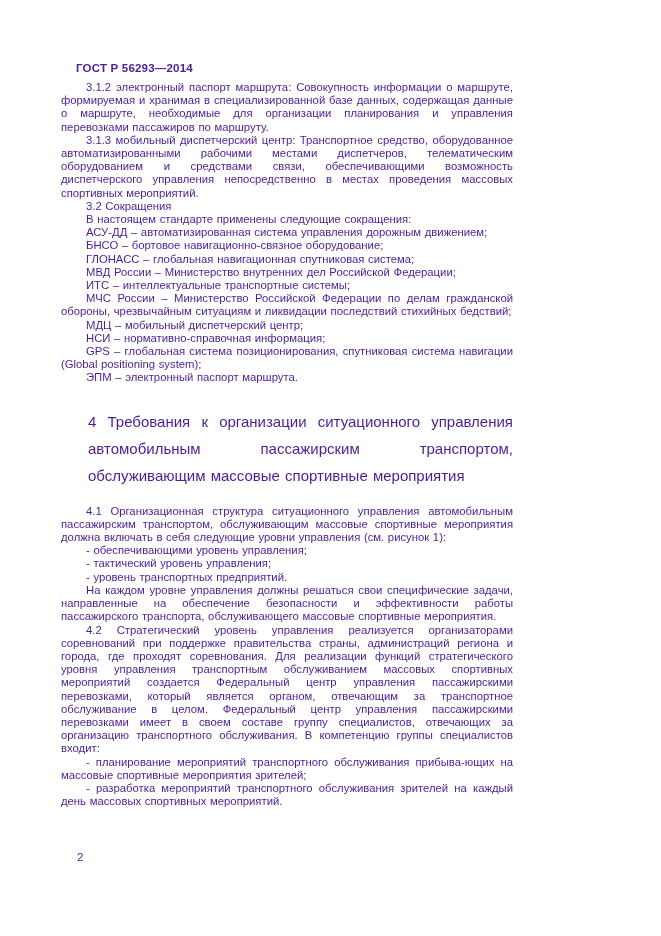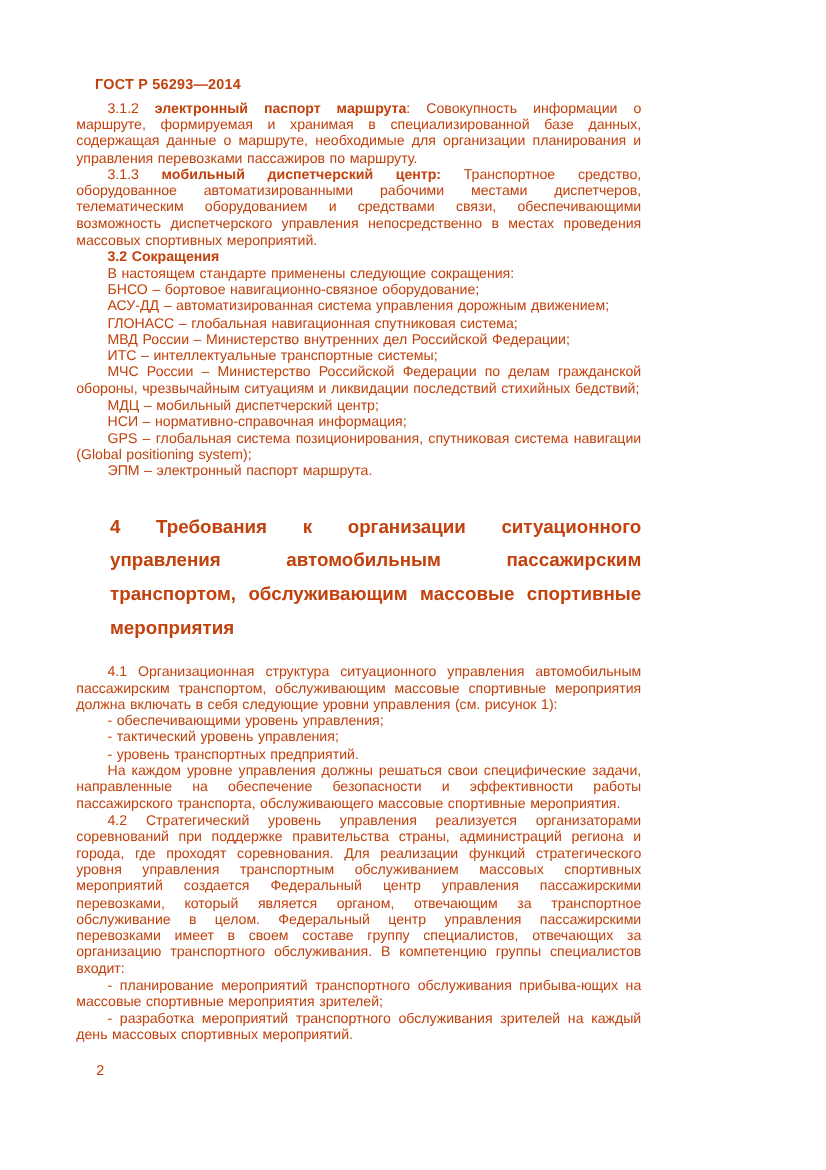--- a/index.html
+++ b/index.html
@@ -8,21 +8,21 @@
     background: #ffffff;
   }
   .page {
     position: relative;
     width: 574px;
     height: 936px;
     background: #ffffff;
     box-sizing: border-box;
     padding: 62px 61px 0 61px;
     font-family: "Liberation Sans", "DejaVu Sans", sans-serif;
-    color: #c2410c;
+    color: #4c1d95;
     overflow: hidden;
   }
   .doc-header {
     font-weight: bold;
     font-size: 11.5px;
     line-height: 13px;
     margin-left: 15px;
     margin-bottom: 6px;
     letter-spacing: 0.2px;
   }
@@ -36,43 +36,43 @@
   }
   .doc-body p.heading {
     font-weight: bold;
     font-size: 15px;
     line-height: 27px;
     margin: 23px 0 16px 27px;
     text-indent: 0;
     word-spacing: 1px;
   }
   .doc-body .b {
-    font-weight: bold;
+    font-weight: normal;
   }
   .page-number {
     position: absolute;
     left: 77px;
     top: 851px;
     font-size: 11.5px;
     line-height: 13px;
   }
 </style>
 </head>
 <body>
 
 <div class="page">
   <div class="doc-header">ГОСТ Р 56293—2014</div>
 
   <div class="doc-body">
       <p class="para"><span>3.1.2 </span><span class="b">электронный паспорт маршрута</span><span>: Совокупность информации о маршруте, формируемая и хранимая в специализированной базе данных, содержащая данные о маршруте, необходимые для организации планирования и управления перевозками пассажиров по маршруту.</span></p>
       <p class="para"><span>3.1.3 </span><span class="b">мобильный диспетчерский центр:</span><span> Транспортное средство, оборудованное автоматизированными рабочими местами диспетчеров, телематическим оборудованием и средствами связи, обеспечивающими возможность диспетчерского управления непосредственно в местах проведения массовых спортивных мероприятий.</span></p>
       <p class="para"><span class="b">3.2 Сокращения</span></p>
       <p class="para"><span>В настоящем стандарте применены следующие сокращения:</span></p>
+      <p class="para"><span>АСУ-ДД – автоматизированная система управления дорожным движением;</span></p>
       <p class="para"><span>БНСО – бортовое навигационно-связное оборудование;</span></p>
-      <p class="para"><span>АСУ-ДД – автоматизированная система управления дорожным движением;</span></p>
       <p class="para"><span>ГЛОНАСС – глобальная навигационная спутниковая система;</span></p>
       <p class="para"><span>МВД России – Министерство внутренних дел Российской Федерации;</span></p>
       <p class="para"><span>ИТС – интеллектуальные транспортные системы;</span></p>
       <p class="para"><span>МЧС России – Министерство Российской Федерации по делам гражданской обороны, чрезвычайным ситуациям и ликвидации последствий стихийных бедствий;</span></p>
       <p class="para"><span>МДЦ – мобильный диспетчерский центр;</span></p>
       <p class="para"><span>НСИ – нормативно-справочная информация;</span></p>
       <p class="para"><span>GPS – глобальная система позиционирования, спутниковая система навигации (Global positioning system);</span></p>
       <p class="para"><span>ЭПМ – электронный паспорт маршрута.</span></p>
       <p class="heading"><span class="b">4 Требования к организации ситуационного управления автомобильным пассажирским транспортом, обслуживающим массовые спортивные мероприятия</span></p>
       <p class="para"><span>4.1 Организационная структура ситуационного управления автомобильным пассажирским транспортом, обслуживающим массовые спортивные мероприятия должна включать в себя следующие уровни управления (см. рисунок 1):</span></p>

